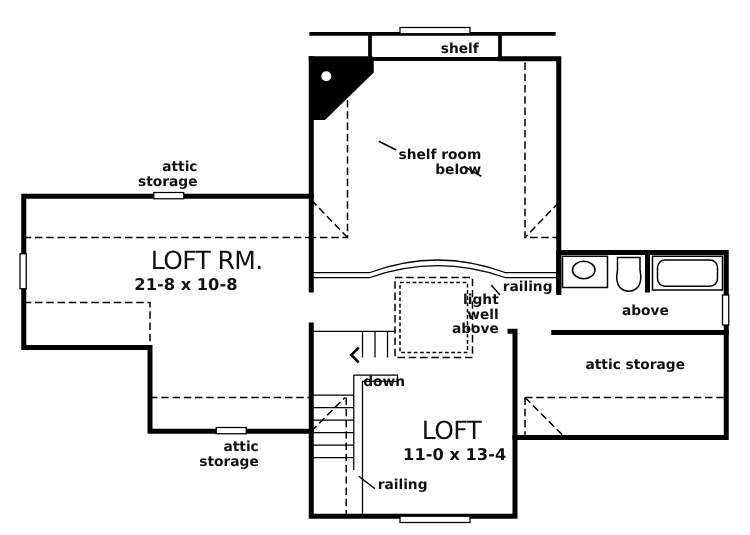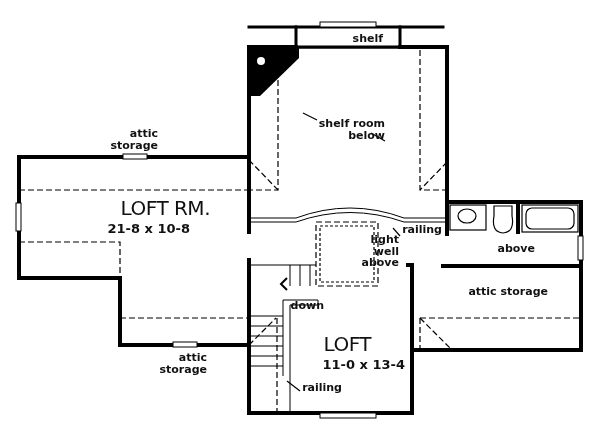--- a/index.html
+++ b/index.html
@@ -109,17 +109,17 @@
 storage</div>
 <div class="lbl room" style="left:60px;top:198px;width:150px;">LOFT RM.</div>
 <div class="lbl dim" style="left:80px;top:222px;width:110px;">21-8 x 10-8</div>
 <div class="lbl sm" style="left:303px;top:234px;width:52px;margin-left:44px;">light
 well
 above</div>
 <div class="lbl sm" style="left:398px;top:224px;width:44px;">railing</div>
 <div class="lbl sm" style="left:495px;top:243px;width:40px;">above</div>
 <div class="lbl sm" style="left:280px;top:300px;width:44px;">down</div>
 <div class="lbl sm" style="left:458px;top:286px;width:90px;">attic storage</div>
-<div class="lbl room" style="left:301px;top:334px;width:70px;">LOFT</div>
+<div class="lbl room" style="left:315px;top:334px;width:70px;">LOFT</div>
 <div class="lbl dim" style="left:295px;top:358px;width:110px;">11-0 x 13-4</div>
 <div class="lbl sm" style="left:157px;top:352px;width:50px;">attic
 storage</div>
 <div class="lbl sm" style="left:298px;top:382px;width:44px;">railing</div>
 
 </body></html>

